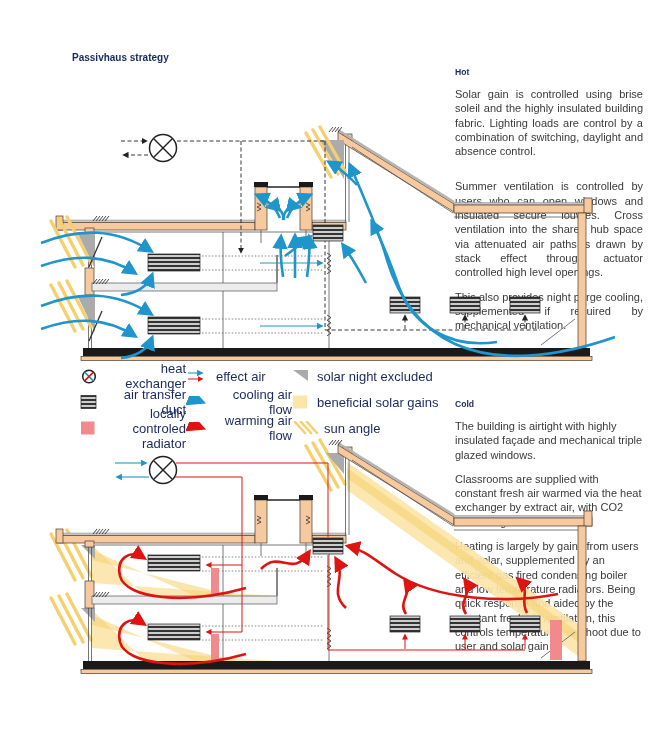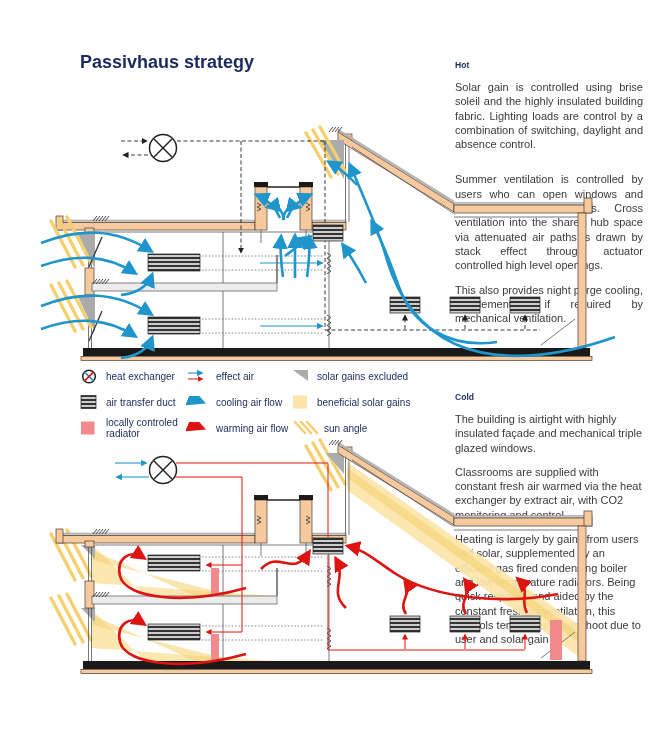--- a/index.html
+++ b/index.html
@@ -1,28 +1,28 @@
 <!DOCTYPE html>
 <html style="--navy: #1b2a5e; --text: #3a3a3a; --peach: #f6c99e; --blue: #2095cb; --red: #dd1411; --pink: #f2898d; --sunlight: #fbe5a8; --sunstrong: #f6d06e; --gray: #ababab; --duct: #3a3a3a;"><head>
 <meta charset="utf-8">
 <style>
   html,body{margin:0;padding:0;background:#fff;}
   .page{position:relative;width:650px;height:730px;background:#fff;overflow:hidden;
         font-family:"Liberation Sans",sans-serif;}
-  .title{position:absolute;left:80px;top:52px;font-size:18px;font-weight:bold;color:var(--navy);}
+  .title{position:absolute;left:72px;top:52px;font-size:10px;font-weight:bold;color:var(--navy);}
   .textcol{position:absolute;left:455px;width:188px;color:var(--text);}
-  .textcol h3{margin:8px 0 10px 0;font-size:8.6px;font-weight:bold;color:var(--navy);}
+  .textcol h3{margin:15px 0 10px 0;font-size:8.6px;font-weight:bold;color:var(--navy);}
   .textcol p{margin:0 0 10px 0;font-size:11px;line-height:1.3;}
   .hot p{text-align:justify;}
   .hot p.p1{margin-bottom:21px;}
   .diagram{position:absolute;left:35px;}
   .legend{position:absolute;left:80px;top:363px;display:grid;
           grid-template-columns:106px 106px 150px;grid-template-rows:repeat(3,26px);
           grid-auto-flow:column;align-items:center;}
-  .li{display:flex;align-items:center;gap:6px;font-size:10px;color:var(--navy);}
+  .li{display:flex;align-items:center;gap:6px;font-size:13px;color:var(--navy);text-align:right;}
   .li svg{flex:0 0 auto;}
   
   .wall{fill:var(--peach);stroke:#4a3a2b;stroke-width:0.7;}
   .cap{fill:#c6c6c6;stroke:#7a7a7a;stroke-width:0.4;}
   .iline{stroke:#555;stroke-width:0.8;fill:none;}
   .slab{fill:#ececec;stroke:#555;stroke-width:0.7;}
   .dark{fill:#1a1a1a;}
   .hx{fill:#fff;stroke:#222;stroke-width:1.5;}
   .hxx{stroke:#222;stroke-width:1.4;}
   .zz{stroke:#333;stroke-width:0.8;fill:none;}
@@ -247,21 +247,21 @@
     <div class="li">
       <svg width="24" height="12" viewBox="0 0 24 12">
         <path class="lfr" d="M2,7.5 C7,4 11,4 16,6"></path>
       </svg>
       <span>warming air flow</span>
     </div>
     <div class="li">
       <svg width="19" height="14" viewBox="0 0 19 14">
         <polygon class="gtri" points="1,1 16,1 16,12"></polygon>
       </svg>
-      <span>solar gains excluded</span>
+      <span>solar night excluded</span>
     </div>
     <div class="li">
       <svg width="19" height="14" viewBox="0 0 19 14">
         <rect class="benef" x="1" y="0.5" width="14" height="13"></rect>
       </svg>
       <span>beneficial solar gains</span>
     </div>
     <div class="li">
       <svg width="26" height="14" viewBox="0 0 26 14">
         <path class="sunst" style="stroke-width:2.6" d="M3,1 L13,12 M9,1 L19,12 M15,1 L25,12"></path>

